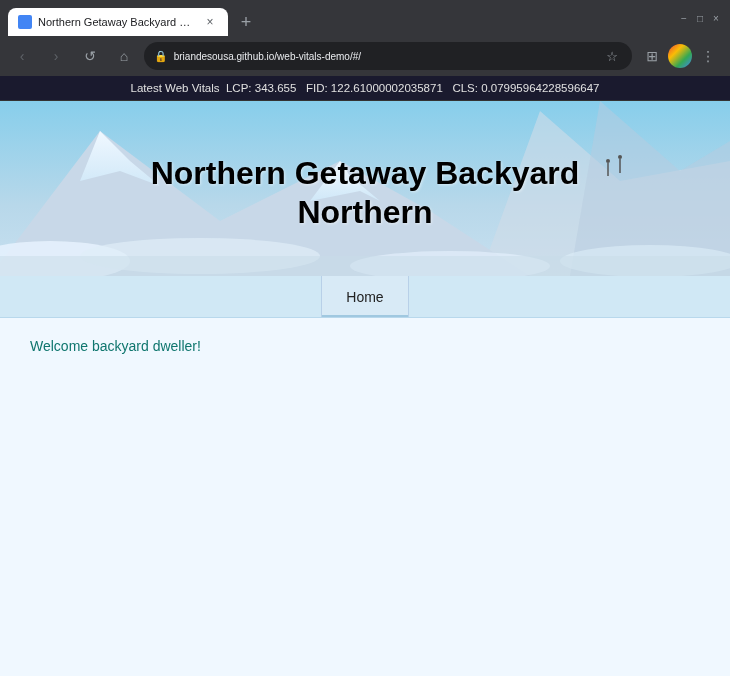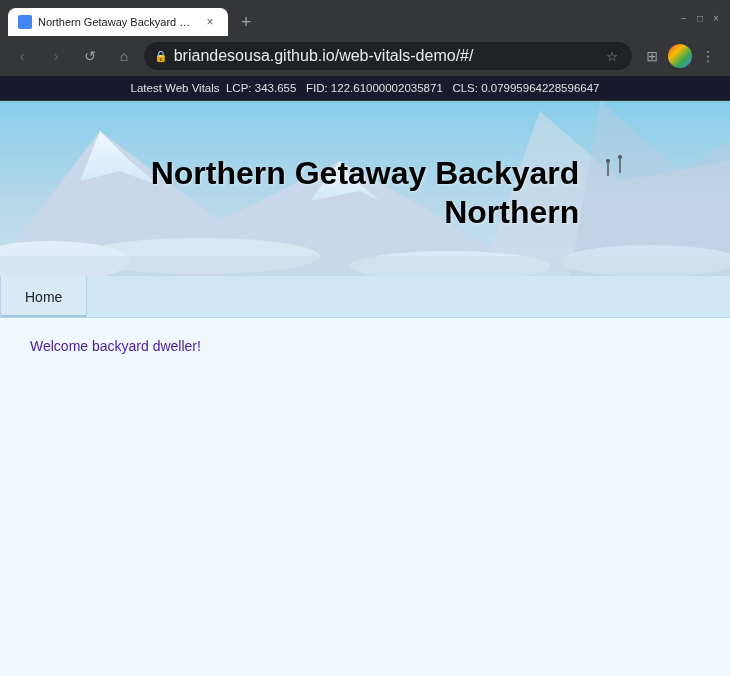--- a/index.html
+++ b/index.html
@@ -118,21 +118,21 @@
       align-items: center;
       padding: 0 10px;
       gap: 6px;
     }
     .lock-icon {
       color: #9aa0a6;
       font-size: 11px;
     }
     .url-text {
       color: #e8eaed;
-      font-size: 16px;
+      font-size: 10px;
       flex: 1;
     }
     .address-right-icons {
       display: flex;
       align-items: center;
       gap: 4px;
     }
     .addr-icon {
       color: #9aa0a6;
       font-size: 13px;
@@ -198,31 +198,31 @@
       width: 100%;
       height: 100%;
     }
 
     .hero-title {
       position: relative;
       z-index: 2;
       color: #000;
       font-size: 32px;
       font-weight: bold;
-      text-align: right;
+      text-align: center;
       line-height: 1.2;
       text-shadow: 1px 1px 3px rgba(255,255,255,0.5);
       margin-top: 8px;
     }
 
     
     .site-nav {
       background: #d0e8f5;
       display: flex;
-      justify-content: flex-start;
+      justify-content: center;
       align-items: center;
       height: 42px;
       border-bottom: 1px solid #b8d8ec;
     }
     .nav-item {
       padding: 8px 24px;
       font-size: 14px;
       color: #222;
       cursor: pointer;
       text-decoration: none;
@@ -237,21 +237,21 @@
       box-shadow: inset 0 -2px 0 #a0c8e0;
     }
 
     
     .site-main {
       background: #f0f8ff;
       min-height: 380px;
       padding: 20px 30px;
     }
     .welcome-text {
-      color: #4c1d95;
+      color: #0f766e;
       font-size: 14px;
     }
   </style>
 </head>
 <body>
 
 <div class="browser-frame">
 
   <div class="browser-titlebar">
     <div class="tab-area">

